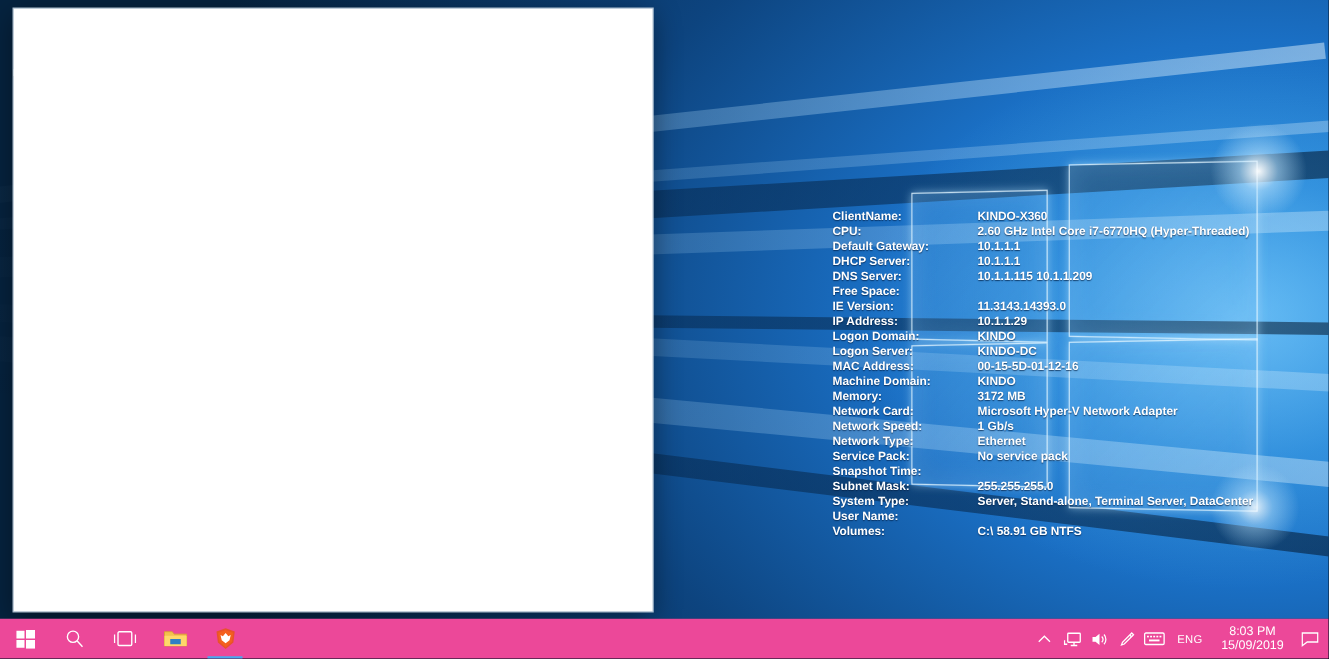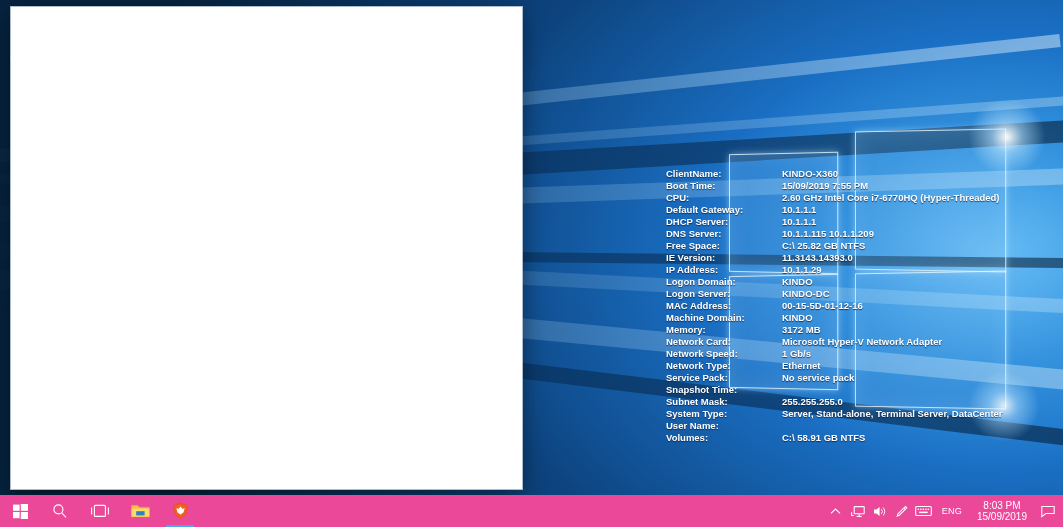--- a/index.html
+++ b/index.html
@@ -88,42 +88,37 @@
         <div class="dicon" style="left: 0px; top: 428px;"><span class="gl" style="background:#c7441f;border-radius:3px;box-shadow:0 1px 3px rgba(0,0,0,.6);"></span><span>Po</span></div>
         <div class="dicon" style="left: 14px; top: 480px;"><span>Online</span></div>
       </div>
 
     <div id="bginfo">
         <div class="row">
           <div class="k">ClientName:</div>
           <div class="v">KINDO-X360</div>
         </div>
         <div class="row">
-          <div class="k">Boot Time:</div>
-          <div class="v">15/09/2019 7:55 PM</div>
-        </div>
-        <div class="row">
           <div class="k">CPU:</div>
           <div class="v">2.60 GHz Intel Core i7-6770HQ (Hyper-Threaded)</div>
         </div>
         <div class="row">
           <div class="k">Default Gateway:</div>
           <div class="v">10.1.1.1</div>
         </div>
         <div class="row">
           <div class="k">DHCP Server:</div>
           <div class="v">10.1.1.1</div>
         </div>
         <div class="row">
           <div class="k">DNS Server:</div>
           <div class="v">10.1.1.115 10.1.1.209</div>
         </div>
         <div class="row">
           <div class="k">Free Space:</div>
-          <div class="v">C:\ 25.82 GB NTFS</div>
         </div>
         <div class="row">
           <div class="k">IE Version:</div>
           <div class="v">11.3143.14393.0</div>
         </div>
         <div class="row">
           <div class="k">IP Address:</div>
           <div class="v">10.1.1.29</div>
         </div>
         <div class="row">

